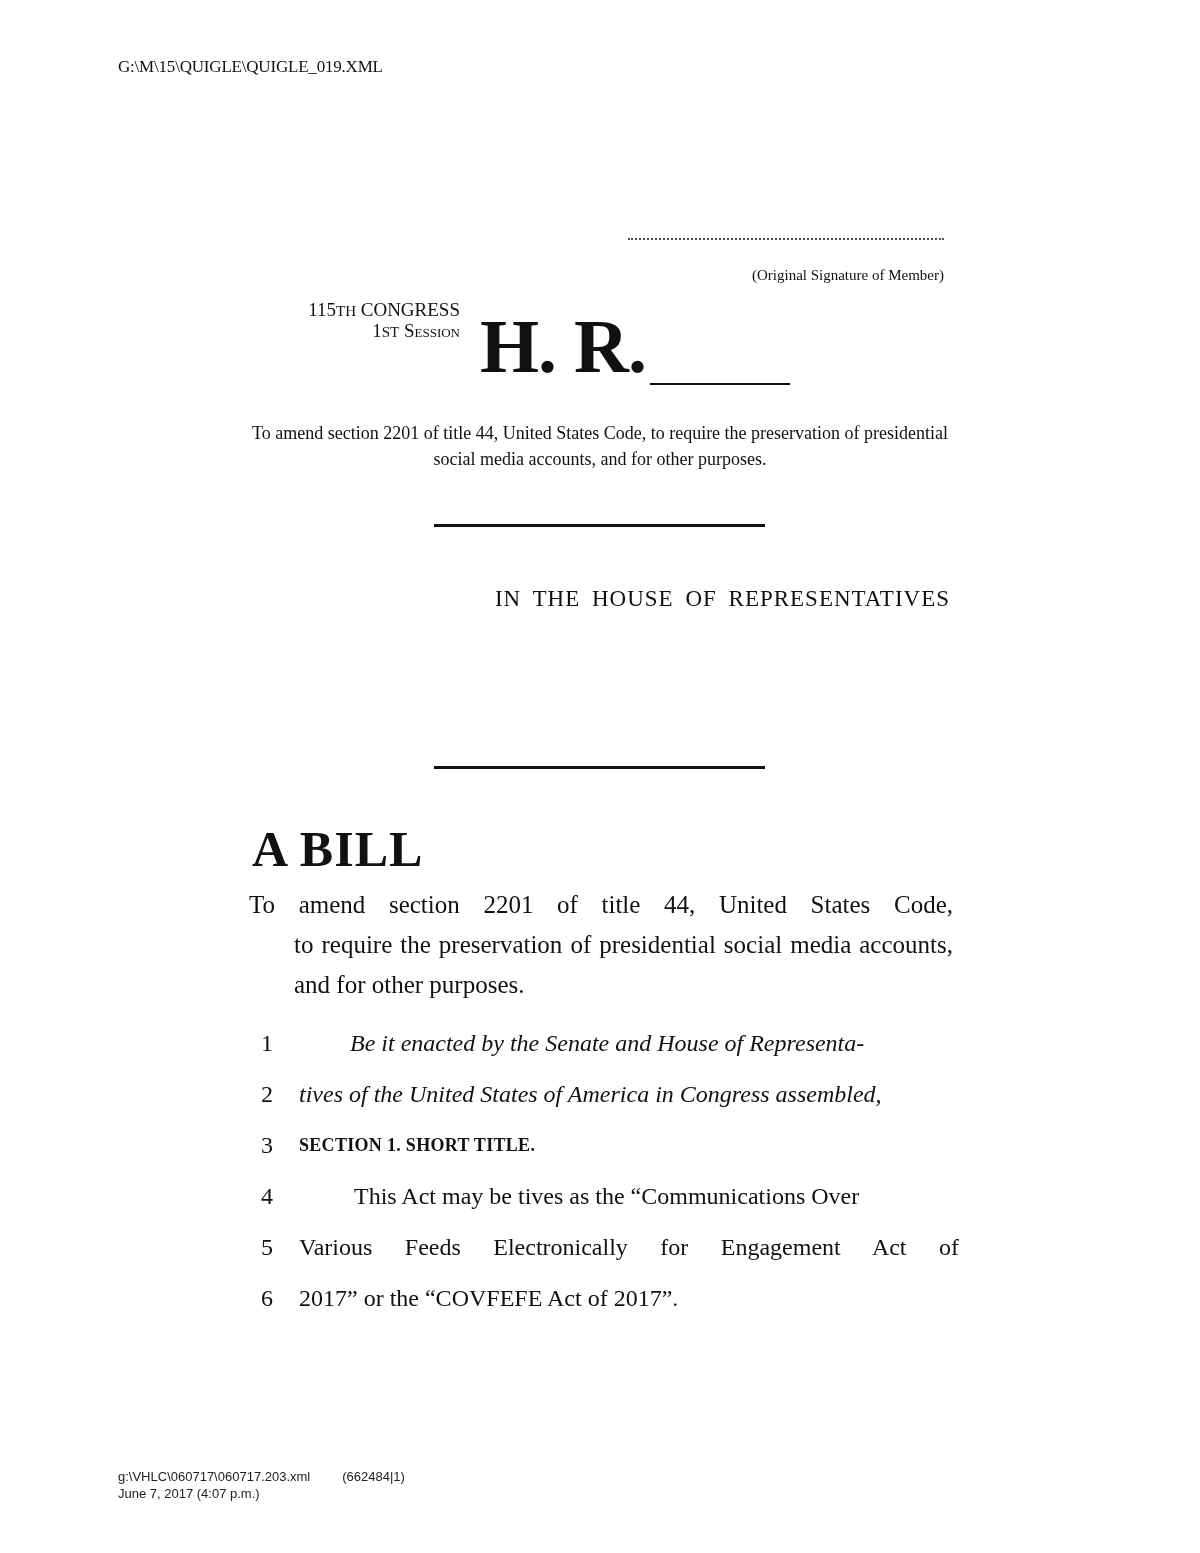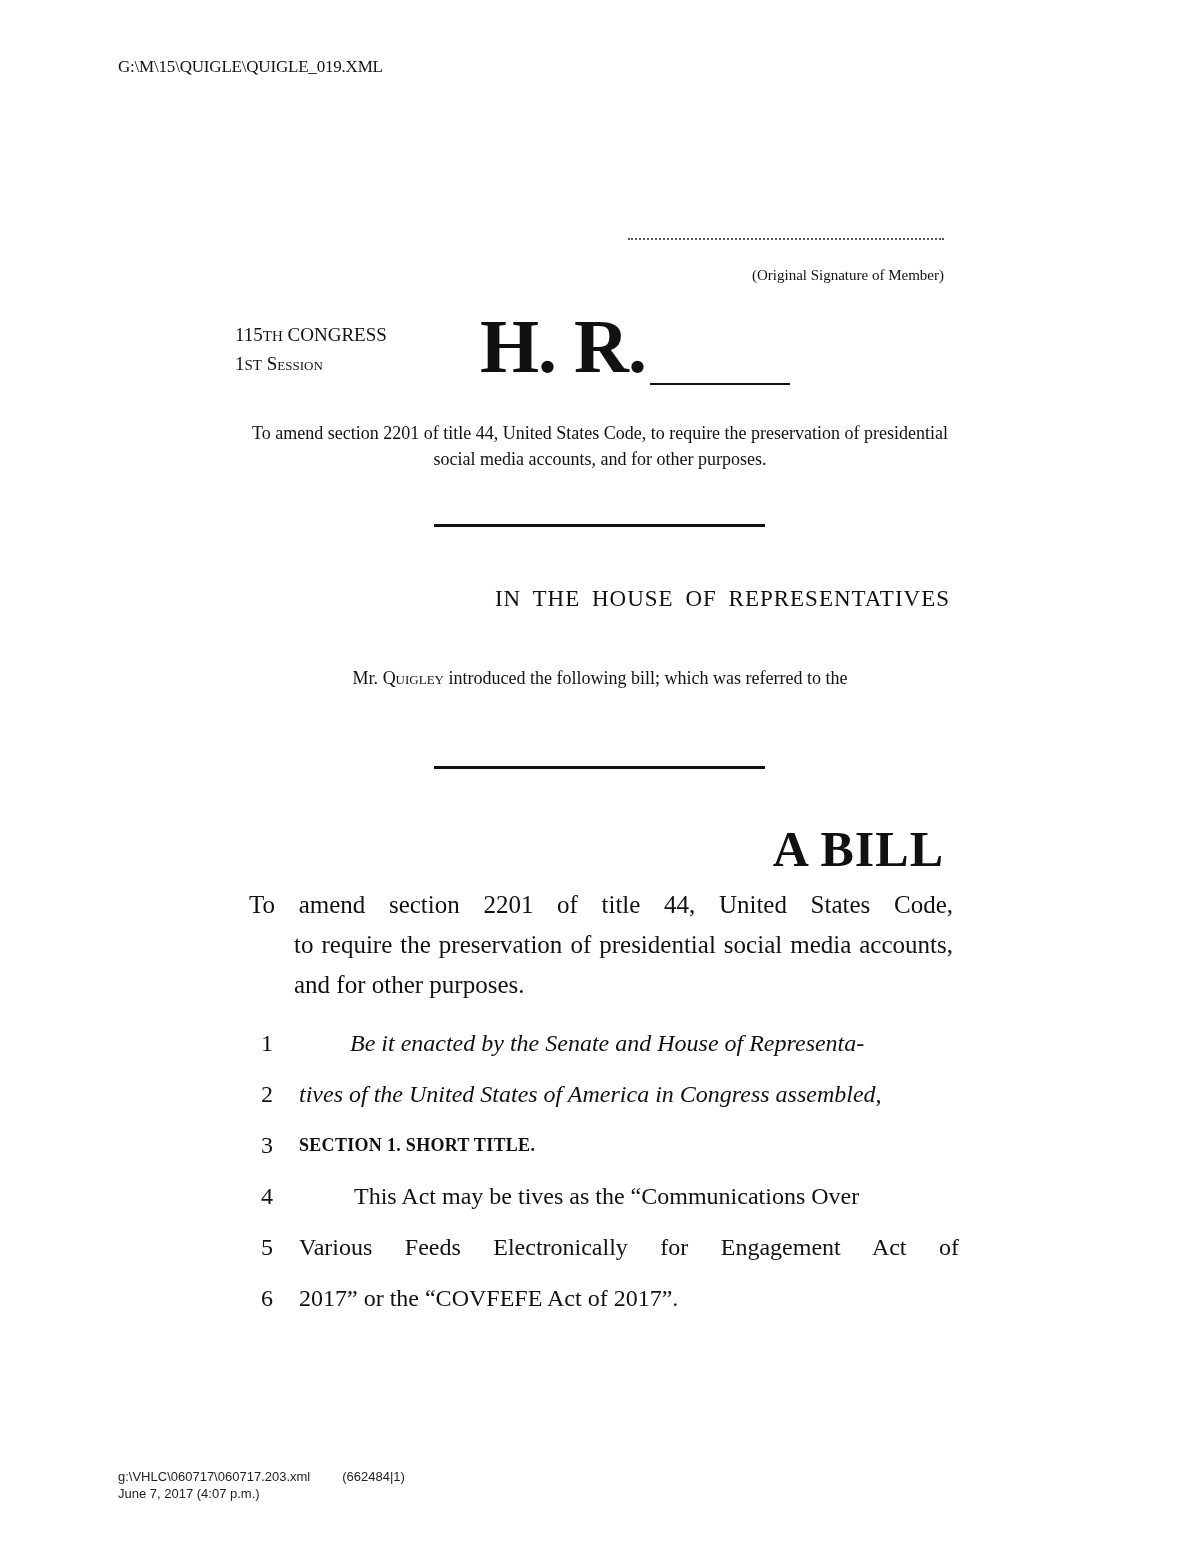--- a/index.html
+++ b/index.html
@@ -4,33 +4,33 @@
 <style>
   html, body { margin: 0; padding: 0; background: #ffffff; }
   body {
     width: 1200px; height: 1553px; position: relative; overflow: hidden;
     font-family: "Liberation Serif", "DejaVu Serif", serif; color: #111;
   }
   .abs { position: absolute; }
   .header-path { left: 118px; top: 57px; font-size: 17px; font-family: "Liberation Serif", serif; letter-spacing: -0.2px; }
   .sig-dots { left: 628px; top: 238px; width: 316px; border-top: 2px dotted #555; height: 0; }
   .sig-label { left: 628px; width: 316px; top: 267px; text-align: right; font-size: 15px; }
-  .congress { left: 235px; width: 225px; top: 321px; text-align: left; font-size: 19px; line-height: 28px; }
+  .congress { left: 235px; width: 225px; top: 300px; text-align: right; font-size: 19px; line-height: 20px; }
   .congress .sc { font-variant: small-caps; }
   .hr { left: 480px; top: 308px; font-size: 76px; font-weight: bold; line-height: 76px; letter-spacing: -1px; }
   .hr-line { left: 650px; top: 383px; width: 140px; border-top: 2px solid #111; }
   .summary-top { left: 250px; width: 700px; top: 420px; text-align: center; font-size: 18px; line-height: 26px; }
   .rule { border-top: 3px solid #111; height: 0; }
   .rule1 { left: 434px; width: 331px; top: 524px; }
   .rule2 { left: 434px; width: 331px; top: 766px; }
   .house { left: 250px; width: 700px; top: 586px; text-align: right; font-size: 23px; letter-spacing: 1px; word-spacing: 5px; }
   .intro { left: 250px; width: 700px; top: 665px; text-align: center; font-size: 18px; line-height: 26px; }
   .intro .sc { font-variant: small-caps; }
   .committee-line { display: inline-block; width: 305px; border-bottom: 1.5px solid #111; vertical-align: -2px; margin-left: 6px; height: 14px; }
-  .a-bill { left: 244px; width: 700px; top: 820px; text-align: right; font-size: 50px; font-weight: bold; letter-spacing: 1px; }
+  .a-bill { left: 252px; width: 700px; top: 820px; text-align: left; font-size: 50px; font-weight: bold; letter-spacing: 1px; }
   .title-block { left: 249px; width: 704px; top: 885px; font-size: 25px; line-height: 40px; text-align: justify; }
   .line-row { position: absolute; left: 255px; width: 700px; font-size: 24px; height: 40px; line-height: 40px; }
   .line-no { position: absolute; left: 0; width: 24px; text-align: center; }
   .line-text { position: absolute; left: 44px; width: 660px; white-space: nowrap; }
   .line-text.justify { text-align: justify; text-align-last: justify; white-space: normal; }
   .italic { font-style: italic; }
   .indent { padding-left: 55px; box-sizing: border-box; }
   .section-head { font-family: "Liberation Serif", serif; font-weight: bold; font-size: 18px; letter-spacing: 0.3px; }
   .footer { left: 118px; top: 1468px; font-family: "Liberation Sans", "DejaVu Sans", sans-serif; font-size: 13px; line-height: 17px; color: #222; }
   .footer .id { margin-left: 32px; }
@@ -57,25 +57,20 @@
 <div class="abs hr">H. R.</div>
 <div class="abs hr-line"></div>
 
 <div class="abs summary-top">To amend section 2201 of title 44, United States Code, to require the preservation of presidential social media accounts, and for other purposes.</div>
 
 <div class="abs rule rule1"></div>
 
 <div class="abs house">IN THE HOUSE OF REPRESENTATIVES</div>
 
 <div class="abs intro">
-  <div>
-    <span>Mr.</span>
-    <span class="sc">Quigley</span>
-    <span>introduced the following bill; which was referred to the</span>
-  </div>
 </div>
 
 <div class="abs rule rule2"></div>
 
 <div class="abs a-bill">A BILL</div>
 
 <div class="abs title-block">
   <div style="text-align:justify;text-align-last:justify">To amend section 2201 of title 44, United States Code,</div>
   <div style="padding-left:45px">to require the preservation of presidential social media accounts, and for other purposes.</div>
 </div>

